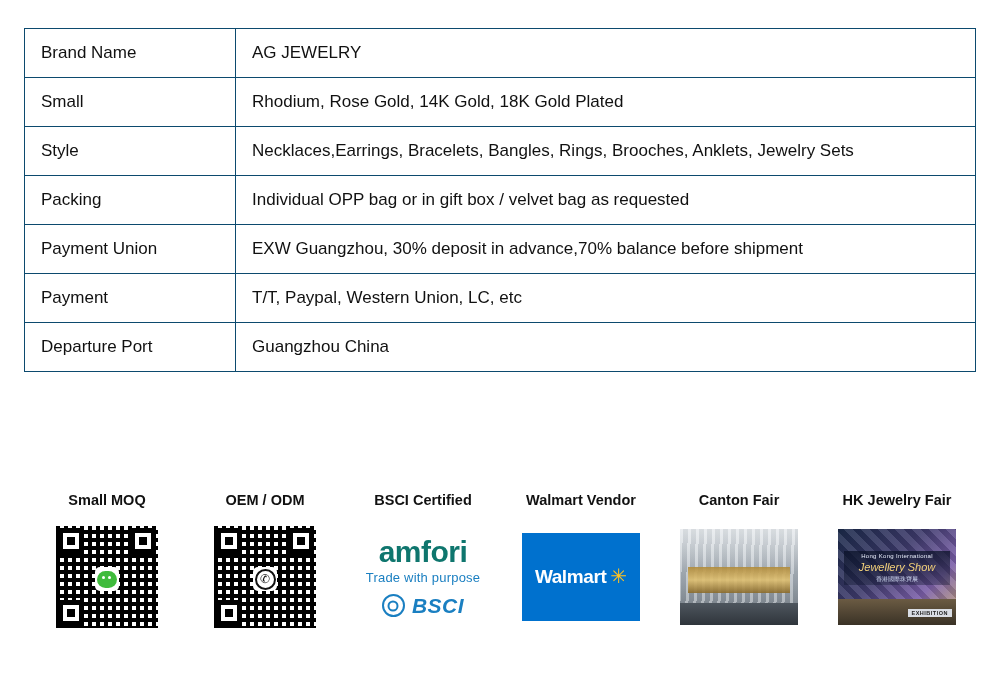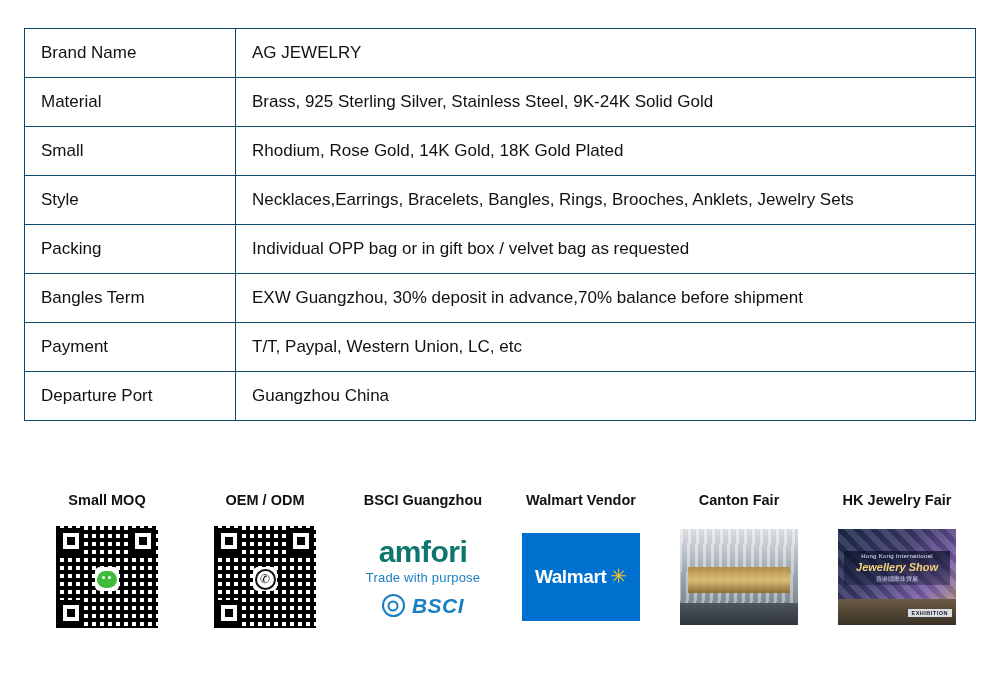--- a/index.html
+++ b/index.html
@@ -300,21 +300,21 @@
   }
   .photo-hk-t2 {
     position: absolute;
     left: 0;
     right: 0;
     top: 32px;
     text-align: center;
     color: #f3d27a;
     font-size: 11px;
     font-style: italic;
-    font-weight: bold;
+    font-weight: normal;
   }
   .photo-hk-t3 {
     position: absolute;
     left: 0;
     right: 0;
     top: 46px;
     text-align: center;
     color: #cfd8f0;
     font-size: 6px;
   }
@@ -343,37 +343,33 @@
 
 <div id="page">
 
   <table class="spec-table">
     <tbody>
       <tr>
         <td class="key">Brand Name</td>
         <td class="val">AG JEWELRY</td>
       </tr>
       <tr>
-        <td class="key">Material</td>
-        <td class="val">Brass, 925 Sterling Silver, Stainless Steel, 9K-24K Solid Gold</td>
-      </tr>
-      <tr>
         <td class="key">Small</td>
         <td class="val">Rhodium, Rose Gold, 14K Gold, 18K Gold Plated</td>
       </tr>
       <tr>
         <td class="key">Style</td>
         <td class="val">Necklaces,Earrings, Bracelets, Bangles, Rings, Brooches, Anklets, Jewelry Sets</td>
       </tr>
       <tr>
         <td class="key">Packing</td>
         <td class="val">Individual OPP bag or in gift box / velvet bag as requested</td>
       </tr>
       <tr>
-        <td class="key">Bangles Term</td>
+        <td class="key">Payment Union</td>
         <td class="val">EXW Guangzhou, 30% deposit in advance,70% balance before shipment</td>
       </tr>
       <tr>
         <td class="key">Payment</td>
         <td class="val">T/T, Paypal, Western Union, LC, etc</td>
       </tr>
       <tr>
         <td class="key">Departure Port</td>
         <td class="val">Guangzhou China</td>
       </tr>
@@ -400,21 +396,21 @@
         <div class="qr">
           <div class="qr-bl"></div>
           <div class="qr-center">
             <div class="whatsapp-dot">✆</div>
           </div>
         </div>
       </div>
     </div>
 
     <div class="badge">
-      <div class="badge-title">BSCI Guangzhou</div>
+      <div class="badge-title">BSCI Certified</div>
       <div class="badge-art">
         <div class="amfori">
           <div class="amfori-word">amfori</div>
           <div class="amfori-sub">Trade with purpose</div>
           <div class="bsci-row">
             <div class="bsci-mark"></div>
             <div class="bsci-text">BSCI</div>
           </div>
         </div>
       </div>

